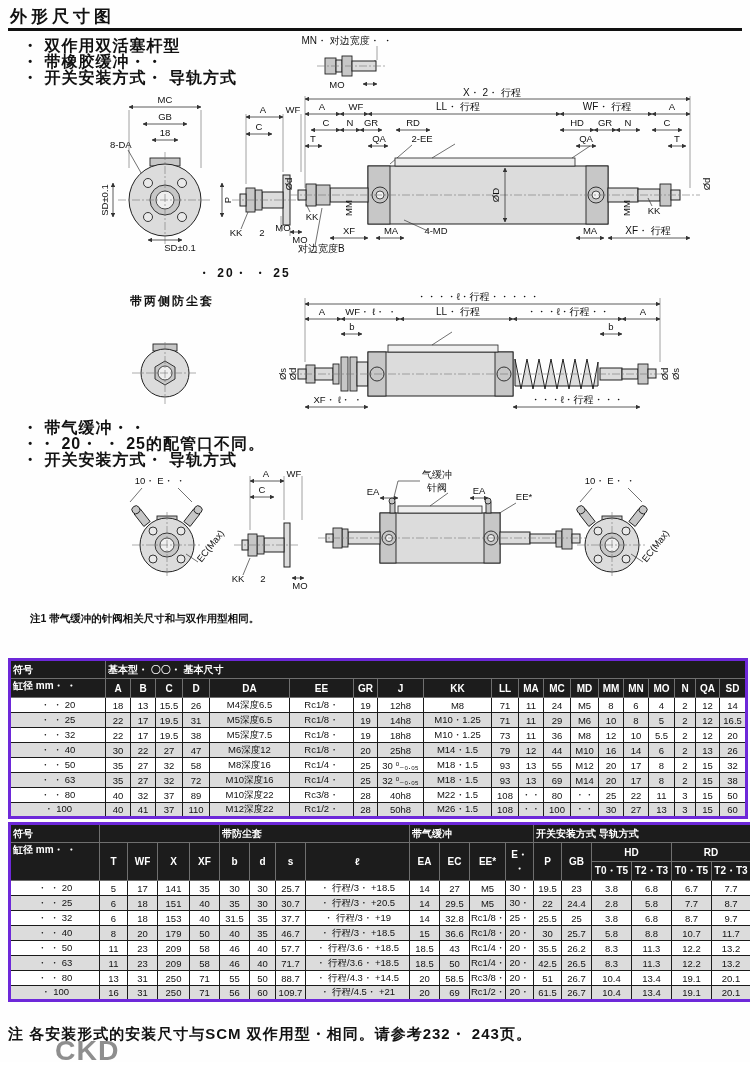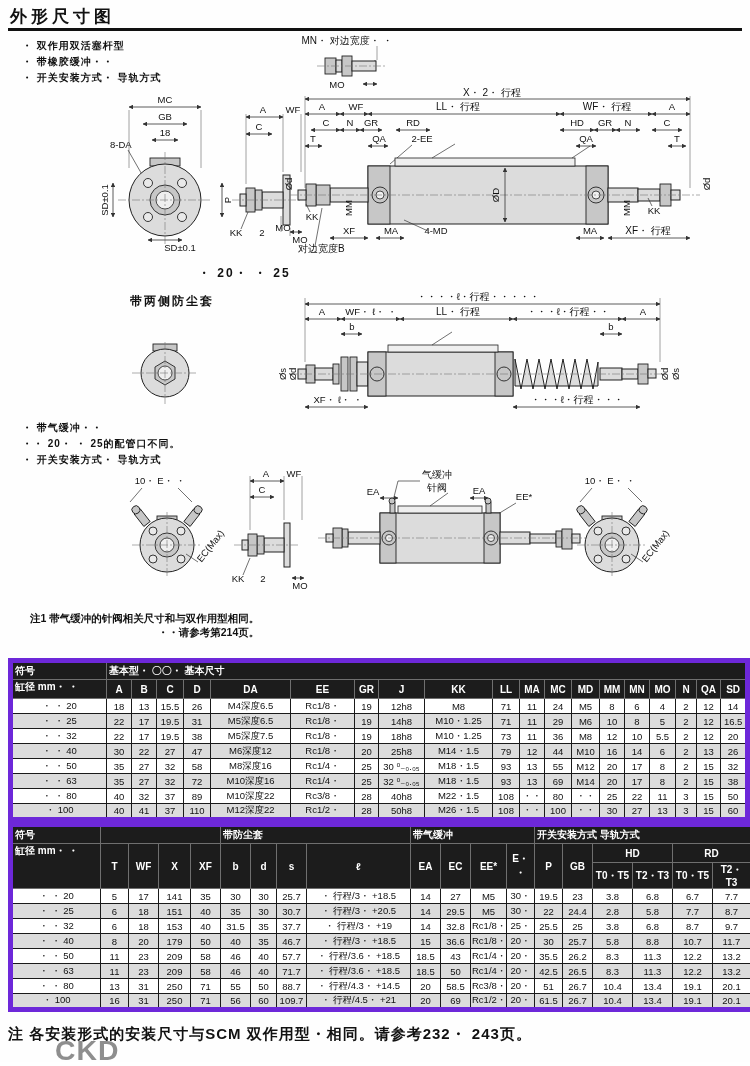--- a/index.html
+++ b/index.html
@@ -4,21 +4,21 @@
 <style>
   * { margin:0; padding:0; box-sizing:border-box; }
   html,body { background:#fff; }
   body { font-family:"Liberation Sans","DejaVu Sans",sans-serif; color:#111; }
   .page { position:relative; width:750px; height:1062px; background:#fefefe; overflow:hidden; }
   .abs { position:absolute; }
 
   .title { left:10px; top:5px; font-size:17px; font-weight:bold; letter-spacing:4px; }
   .titlerule { left:8px; top:28px; width:734px; border-bottom:3px solid #111; }
 
-  .bullets { font-size:10px; font-weight:bold; line-height:16px; letter-spacing:1px; }
+  .bullets { font-size:16px; font-weight:bold; line-height:16px; letter-spacing:1px; }
   .bullets div { white-space:nowrap; }
 
   .caption { font-size:12px; font-weight:bold; letter-spacing:2px;text-align:center; }
 
   
   svg text { font-size:9.5px; fill:#111; font-family:"Liberation Sans","DejaVu Sans",sans-serif; }
   svg text.cjk { font-size:10px; }
   .dim { stroke:#333; stroke-width:0.8; fill:none; }
   svg.s1 .dim { marker-start:url(#ar1); marker-end:url(#ar1); }
   svg.s2 .dim { marker-start:url(#ar2); marker-end:url(#ar2); }
@@ -35,21 +35,21 @@
   .notes { font-size:10.5px; line-height:14px; font-weight:bold; white-space:nowrap; }
 
   table.t { border-collapse:collapse; table-layout:fixed; width:734px; font-size:9.5px; }
   table.t th { background:#1c1c1c; color:#fff; font-weight:bold; font-size:10px;
                border:1px solid #6f6f6f; height:19px; padding:0 2px; text-align:left; }
   table.t th.cc { text-align:center; }
   table.t td { border:1px solid #1a1a1a; text-align:center; height:15px; padding:0 1px;
                white-space:nowrap; overflow:hidden; }
   table.t tbody tr:nth-child(even) td { background:#dcdcdc; }
   table.t tbody tr:nth-child(odd) td { background:#fff; }
-  table.t { border:5px solid #6d28d9;padding-left:43px; }
+  table.t { border:3px solid #6d28d9;padding-left:43px; }
   th.diag { background:
       linear-gradient(to top right, #1c1c1c calc(55% - 1px), #ffffff calc(55% - 1px), #ffffff calc(55% + 1px), #1c1c1c calc(55% + 1px));
       vertical-align:top; }
   td.gsepL, th.gsepL { border-left:2px solid #000; }
 
   .footnote { font-size:15px; font-weight:bold; letter-spacing:1px; white-space:nowrap; }
   .logo { font-size:27px; font-weight:bold; color:#8e8e8e; letter-spacing:1px;
           transform:scaleX(1.05); transform-origin:left; }
 </style>
 </head>
@@ -432,21 +432,20 @@
         <circle class="hole" cx="626" cy="63" r="4"></circle>
       <line class="cl" x1="577" y1="77" x2="647" y2="77"></line>
       <line class="cl" x1="612" y1="44" x2="612" y2="110"></line>
       <text transform="translate(658,80) rotate(-52)" text-anchor="middle">EC(Max)</text>
       <line class="ldr" x1="643" y1="94" x2="631" y2="86"></line>
     </g>
   </svg>
 
   <div class="abs notes" style="left:30px; top:611px;text-align:right;">
     <div>注1  带气缓冲的针阀相关尺寸和与双作用型相同。</div>
-    <div>・・请参考第214页。</div>
   </div>
 
   <table class="t abs" style="left:8px; top:658px;">
     <colgroup>
       <col style="width:96px">
         <col style="width:25px">
         <col style="width:25px">
         <col style="width:27px">
         <col style="width:27px">
       <col style="width:80px">

